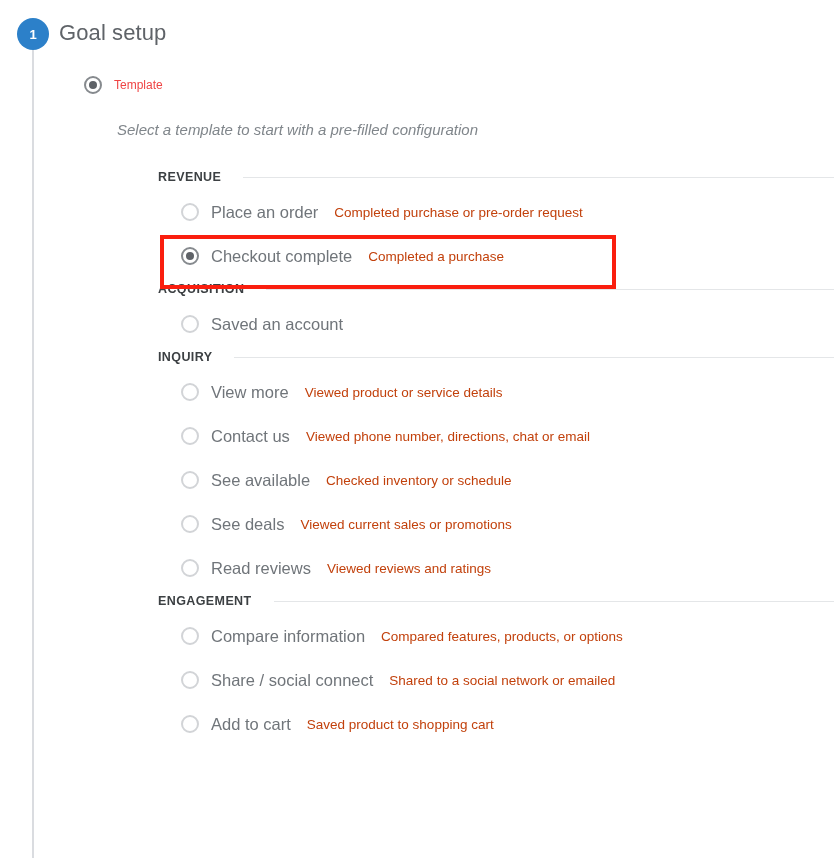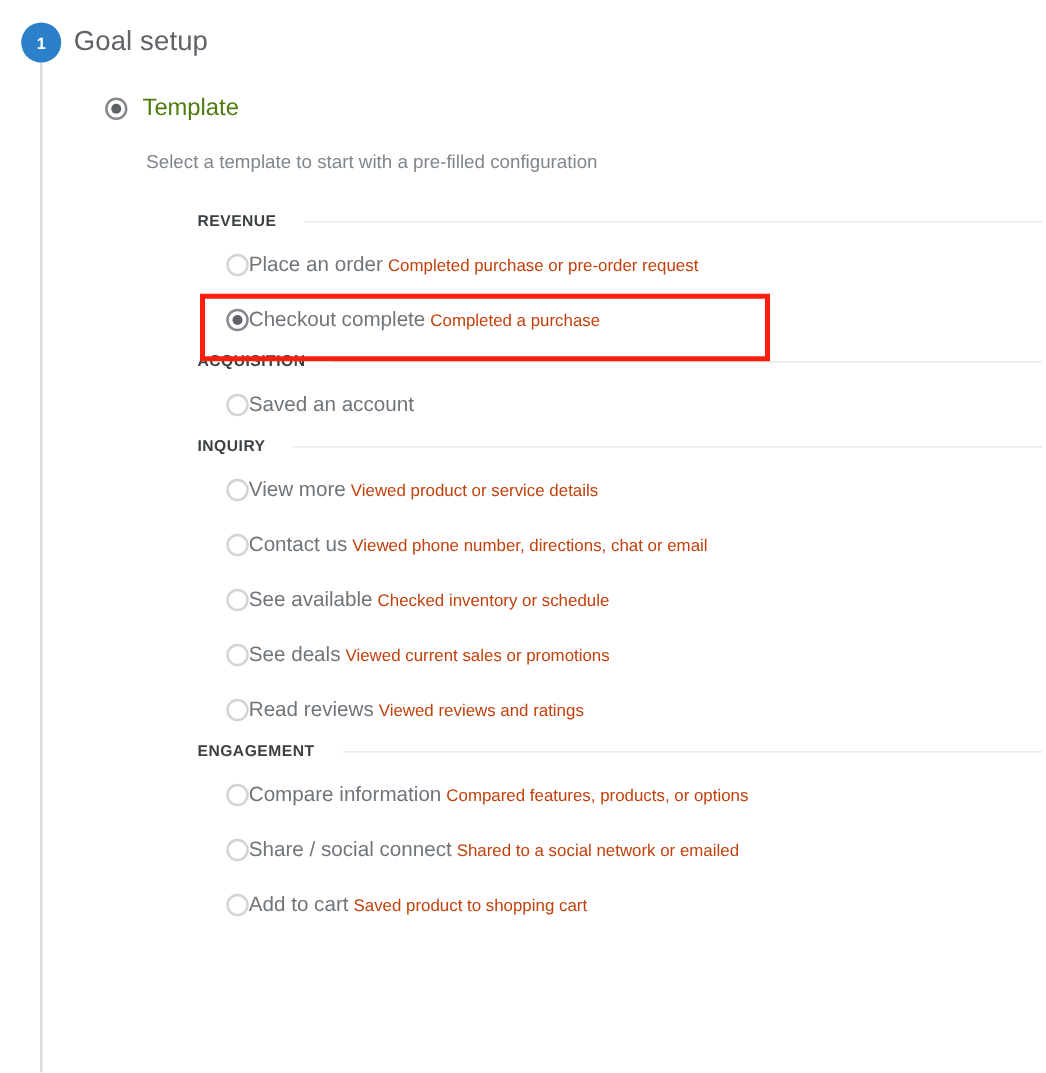--- a/index.html
+++ b/index.html
@@ -63,32 +63,33 @@
   .template-row {
     position: absolute;
     left: 84px;
     top: 76px;
     display: flex;
     align-items: center;
     gap: 12px;
   }
 
   .template-label {
-    font-size: 19px;
-    color: #4d7c0f;
+    font-size: 12px;
+    color: #ef4444;
     white-space: nowrap;
   }
 
   .subtitle {
     position: absolute;
     left: 117px;
     top: 121px;
     font-size: 15px;
     color: #80868b;
     white-space: nowrap;
+    font-style: italic;
   }
 
   
   .radio {
     position: relative;
     width: 18px;
     height: 18px;
     border-radius: 50%;
     border: 2px solid #d2d4d7;
     background: #fff;
@@ -141,20 +142,21 @@
     height: 1px;
     background: #e4e6e8;
   }
 
   .options { margin-top: 2px; }
 
   .option-row {
     position: relative;
     display: flex;
     align-items: center;
+    gap: 12px;
     height: 44px;
     padding-left: 23px;
   }
 
   .opt-name {
     font-size: 16.5px;
     color: #70757a;
     white-space: nowrap;
   }
 

